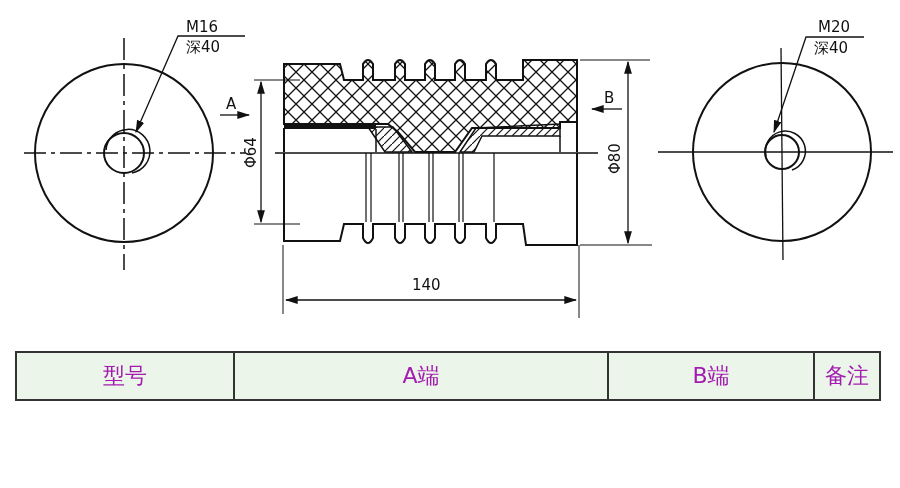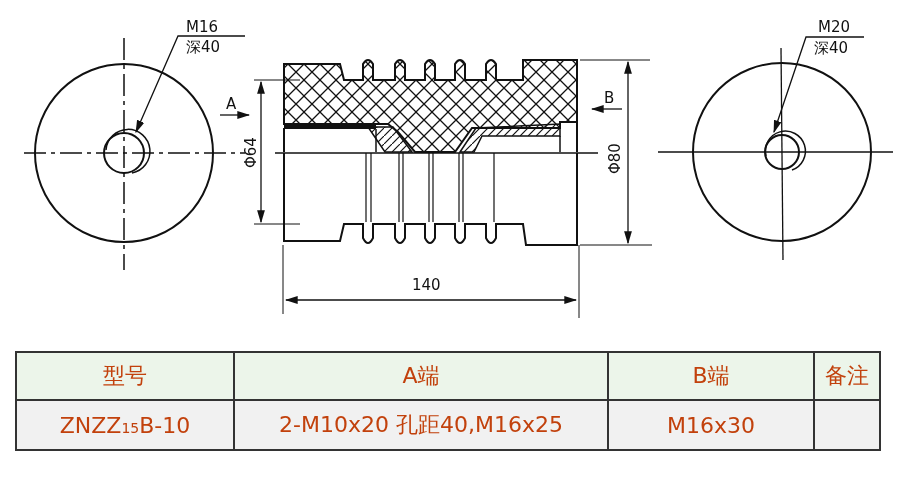--- a/index.html
+++ b/index.html
@@ -3,21 +3,21 @@
 <meta charset="utf-8">
 <style>
   html, body { margin: 0; padding: 0; background: #ffffff; }
   body { width: 900px; height: 488px; position: relative; overflow: hidden;
          font-family: "DejaVu Sans", "Liberation Sans", sans-serif; color: #1a1a1a; }
   #drawing { position: absolute; left: 0; top: 0; width: 900px; height: 330px; }
   #drawing text { font-family: "DejaVu Sans", "Liberation Sans", sans-serif; fill: #111; }
   table#spec { position: absolute; left: 15px; top: 351px; border-collapse: collapse;
                width: 864px; table-layout: fixed; }
   #spec td, #spec th { border: 2px solid #333; text-align: center; font-weight: normal;
-               font-size: 22px; padding: 4px; color: #c2410c; }
+               font-size: 22px; padding: 4px; color: #a21caf; }
   #spec thead th { background: #ecf5ea; height: 38px; }
   #spec tbody td { background: #f1f1f1; height: 38px; }
   #spec tbody tr:last-child td { height: 40px; }
   .sub { font-size: 14px; }
 </style>
 </head>
 <body>
 
 <svg id="drawing" viewBox="0 0 900 330" xmlns="http://www.w3.org/2000/svg">
   <defs>
@@ -117,20 +117,14 @@
   </colgroup>
   <thead>
     <tr>
       <th>型号</th>
       <th>A端</th>
       <th>B端</th>
       <th>备注</th>
     </tr>
   </thead>
   <tbody>
-    <tr>
-      <td><span>ZNZZ</span><span class="sub">15</span><span>B-10</span></td>
-      <td>2-M10x20 孔距40,M16x25</td>
-      <td>M16x30</td>
-      <td></td>
-    </tr>
   </tbody>
 </table>
 
 </body></html>

